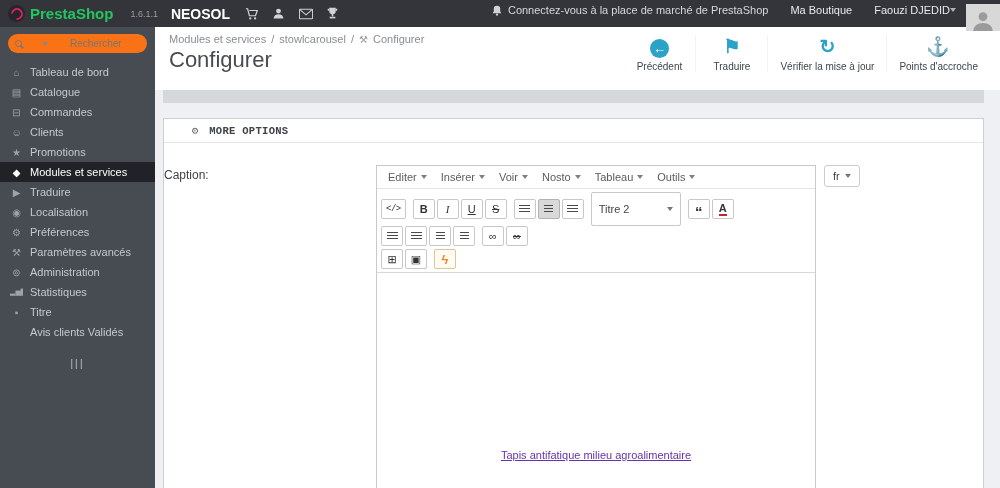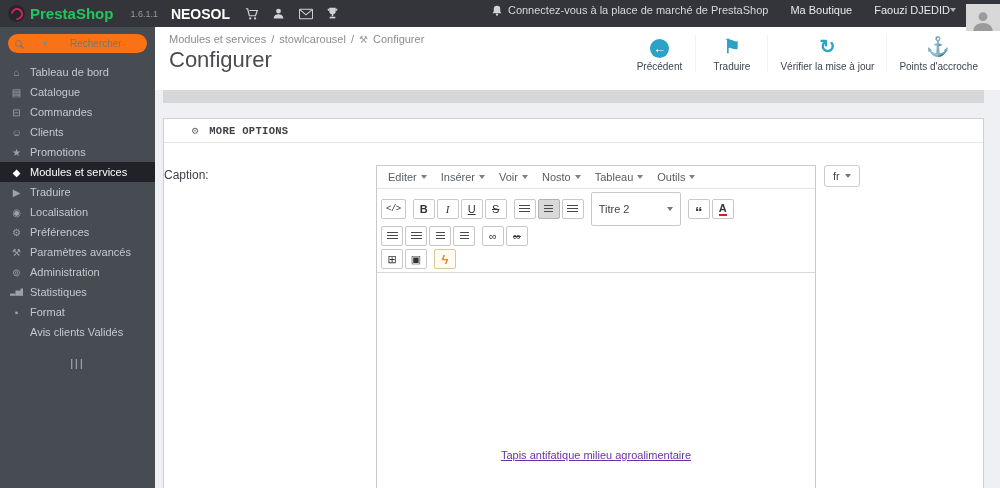--- a/index.html
+++ b/index.html
@@ -242,21 +242,21 @@
     <div class="side-item">
       <span class="glyph">⊚</span>
       <span>Administration</span>
     </div>
     <div class="side-item">
       <span class="glyph" style="font-size:7px;">▂▅▇</span>
       <span>Statistiques</span>
     </div>
     <div class="side-item">
       <span class="glyph">▪</span>
-      <span>Format</span>
+      <span>Titre</span>
     </div>
     <div class="side-item">
       <span class="glyph"></span>
       <span>Avis clients Validés</span>
     </div>
   </nav>
 
   <div class="side-collapse">|||</div>
 </aside>
 

